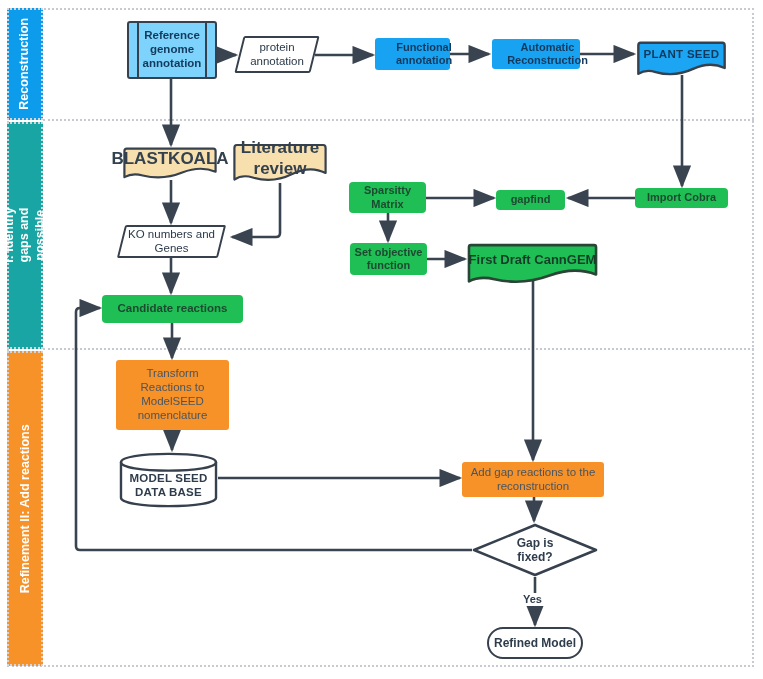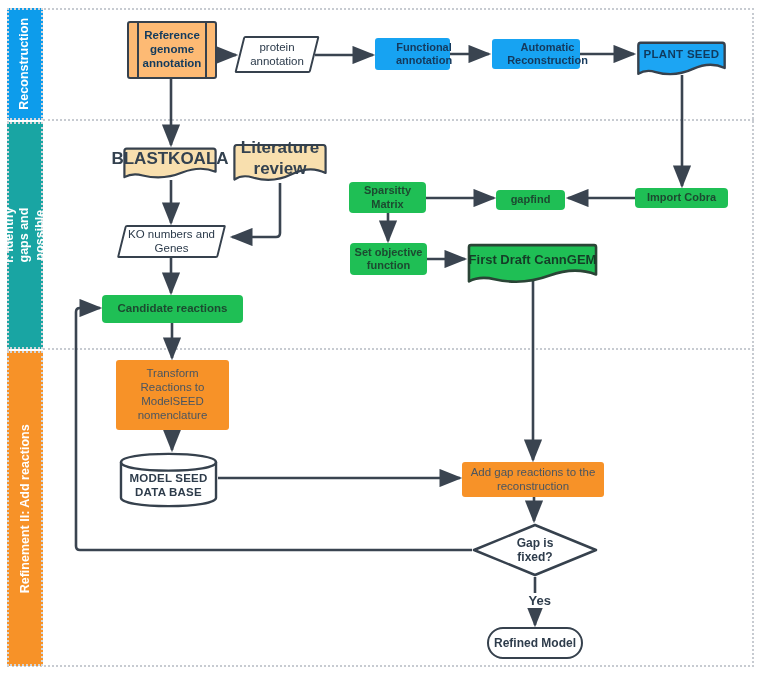--- a/index.html
+++ b/index.html
@@ -20,21 +20,21 @@
   .band span{display:block;transform:rotate(-90deg);color:#ffffff;font-weight:bold;
     font-size:12.5px;line-height:1.25;text-align:center;white-space:nowrap;}
   .band-teal span{white-space:normal;width:218px;}
 
   .node{position:absolute;box-sizing:border-box;display:flex;align-items:center;
     justify-content:center;text-align:center;line-height:1.2;}
   .rect-blue{background:#17a3f2;color:#15395c;font-weight:bold;font-size:11px;border-radius:3px;padding-left:23px;}
   .rect-green{background:#1fbf55;color:#1c4a30;font-weight:bold;font-size:11px;border-radius:4px;}
   .rect-orange{background:#f79228;color:#4a5560;font-size:11.5px;border-radius:3px;}
 
-  .predef{background:#fdba74;border:2.2px solid #36414d;border-radius:3px;
+  .predef{background:#7dd3fc;border:2.2px solid #36414d;border-radius:3px;
     color:#123a5d;font-weight:bold;font-size:11.5px;}
   .predef .bar{position:absolute;top:0;bottom:0;width:2.2px;background:#36414d;}
   .predef .bar.l{left:8px;} .predef .bar.r{right:8px;}
 
   .para .bg{position:absolute;left:6px;right:6px;top:0;bottom:0;background:#ffffff;
     border:2.2px solid #36414d;border-radius:2px;transform:skewX(-14deg);}
   .para .label{position:relative;z-index:1;color:#2b3a4a;font-weight:normal;font-size:11.5px;}
 
   .doc svg,.cyl svg,.dia svg{position:absolute;left:0;top:0;width:100%;height:100%;}
   .doc .label{position:relative;z-index:1;font-weight:bold;padding-bottom:9px;}
@@ -43,21 +43,21 @@
   .doc-green .label{color:#153d27;font-size:13px;}
 
   .cyl .label{position:relative;z-index:1;color:#2e3c4b;font-weight:bold;
     font-size:11.5px;padding-top:12px;letter-spacing:.2px;}
   .dia .label{position:relative;z-index:1;color:#2e3c4b;font-weight:bold;font-size:12px;}
 
   .stadium{background:#ffffff;border:2.4px solid #36414d;border-radius:17px;
     color:#2e3c4b;font-weight:bold;font-size:12px;}
 
   .edge-label{position:absolute;background:#ffffff;color:#2e3c4b;font-weight:bold;
-    font-size:13px;text-align:right;line-height:1;padding:1px 2px;z-index:5;}
+    font-size:11px;text-align:left;line-height:1;padding:1px 2px;z-index:5;}
   .connectors{position:absolute;left:0;top:0;z-index:2;}
   .node{z-index:3;}
 </style>
 </head>
 <body>
 
 <div class="canvas">
 
   <div class="frame"></div>
   <div class="sep sep1"></div>

